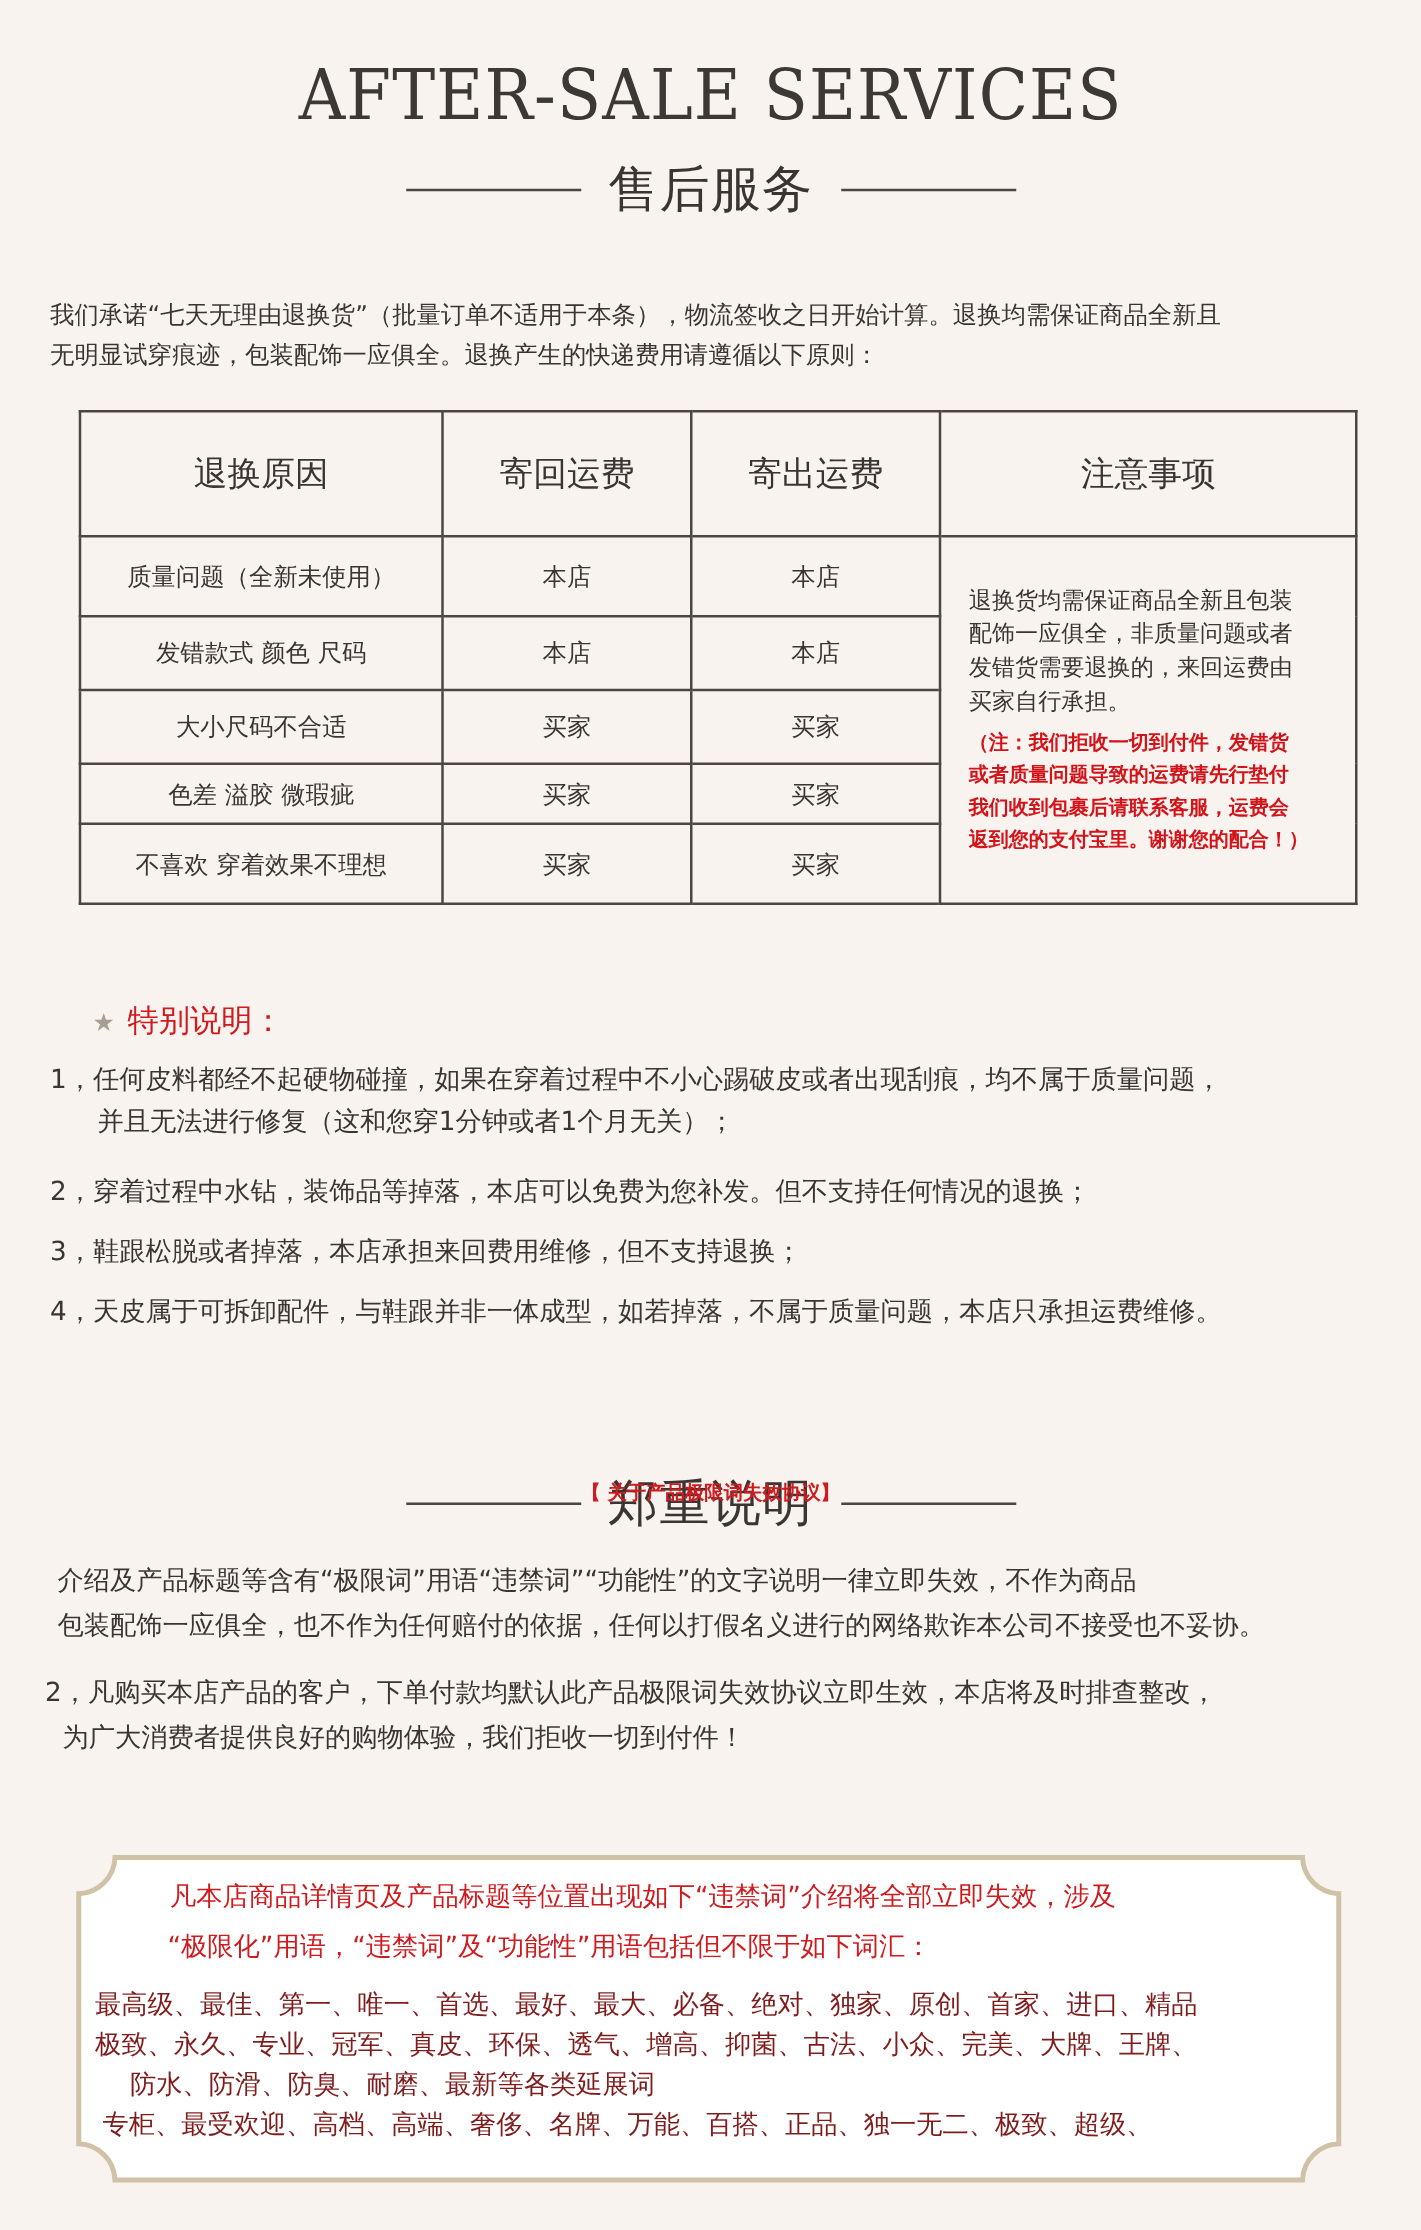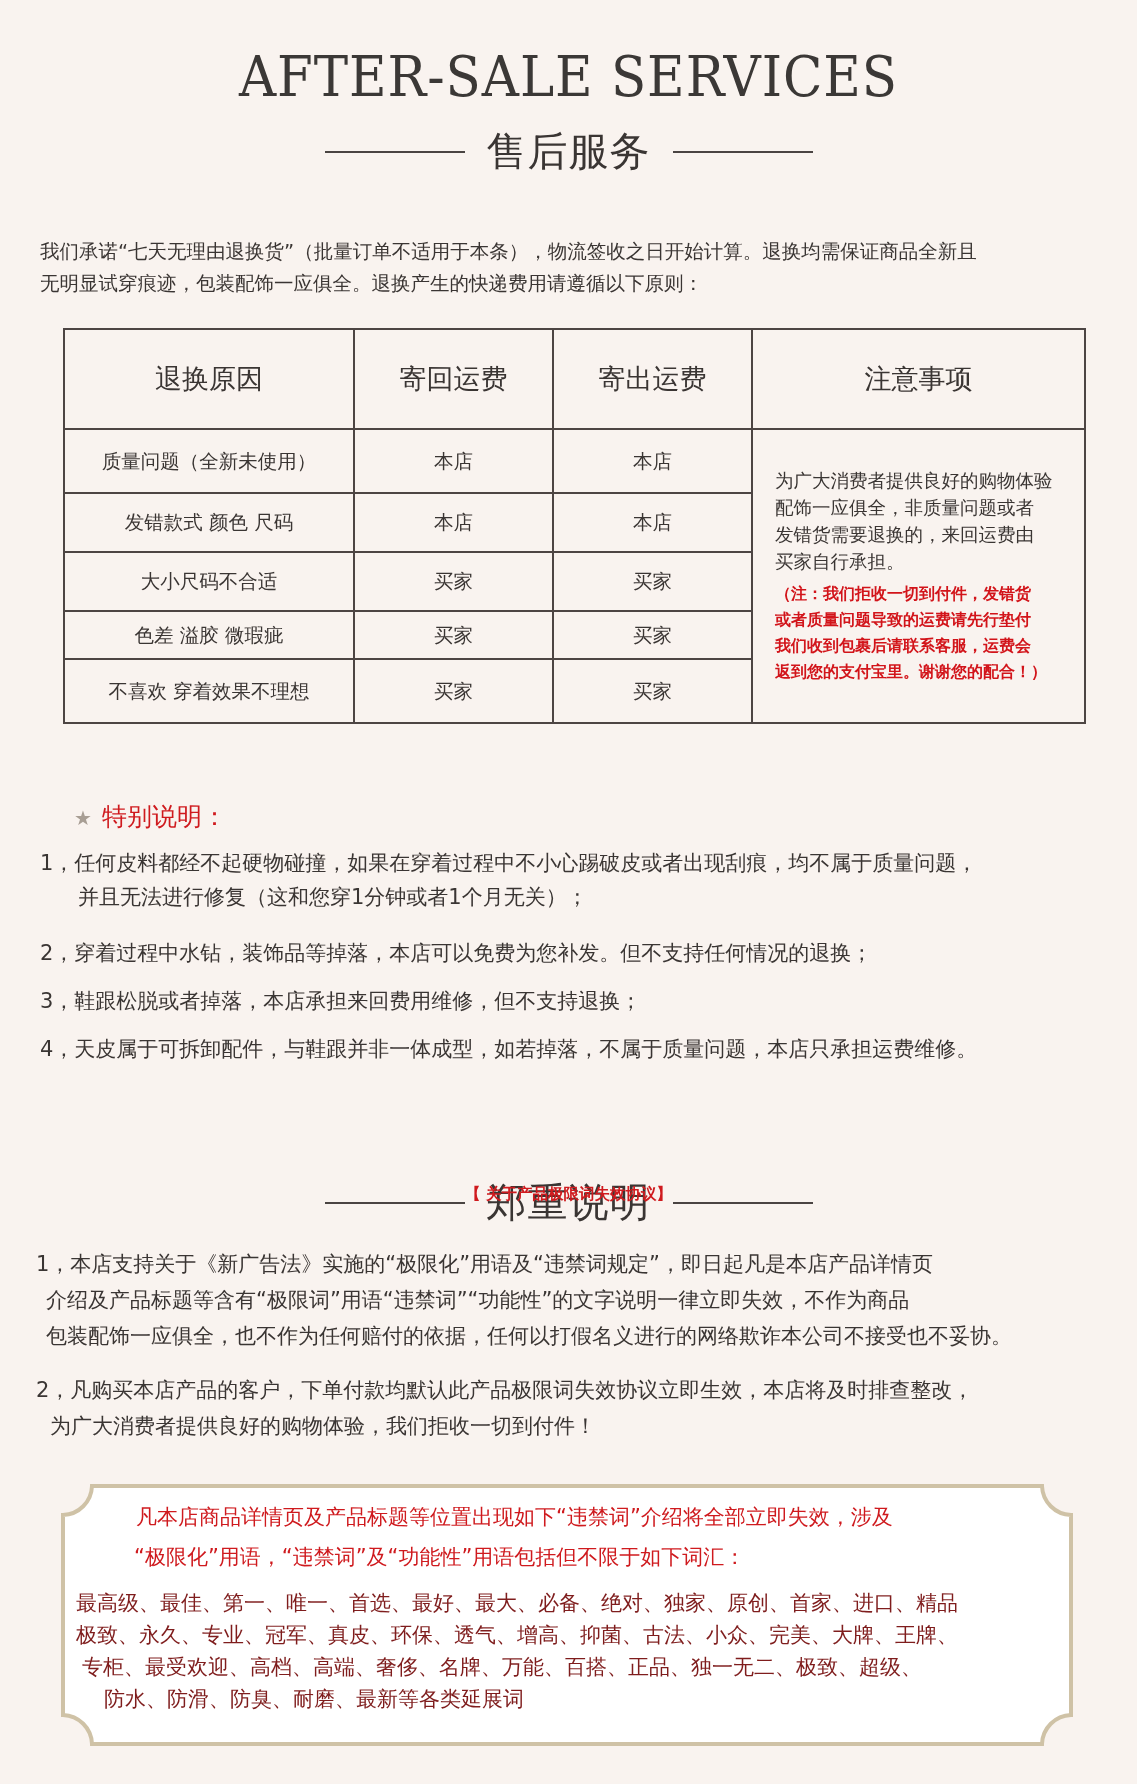--- a/index.html
+++ b/index.html
@@ -85,21 +85,21 @@
     <th>寄回运费</th>
     <th>寄出运费</th>
     <th>注意事项</th>
   </tr>
   <tr style="height:64px">
     <td>质量问题（全新未使用）</td>
     <td>本店</td>
     <td>本店</td>
     <td rowspan="5" class="note-cell">
       <div class="note-main">
-        <div>为广大消费者提供良好的购物体验</div>
+        <div>退换货均需保证商品全新且包装</div>
         <div>配饰一应俱全，非质量问题或者</div>
         <div>发错货需要退换的，来回运费由</div>
         <div>买家自行承担。</div>
       </div>
       <div class="note-red">
         <div>（注：我们拒收一切到付件，发错货</div>
         <div>或者质量问题导致的运费请先行垫付</div>
         <div>我们收到包裹后请联系客服，运费会</div>
         <div>返到您的支付宝里。谢谢您的配合！）</div>
       </div>
@@ -144,21 +144,20 @@
 
 <div class="abs section-head" style="top:1175px;">
   <div class="line" style="width:140px"></div>
   <div class="label">郑重说明</div>
   <div class="line" style="width:140px"></div>
 </div>
 <div class="abs legal-sub">【  关于产品极限词失效协议】</div>
 
 <div class="abs list" style="left:36px; top:1246px; width:1095px; line-height:36px;">
   <div>
-    <div>1，本店支持关于《新广告法》实施的“极限化”用语及“违禁词规定”，即日起凡是本店产品详情页</div>
     <div style="padding-left:10px">介绍及产品标题等含有“极限词”用语“违禁词”“功能性”的文字说明一律立即失效，不作为商品</div>
     <div style="padding-left:10px">包装配饰一应俱全，也不作为任何赔付的依据，任何以打假名义进行的网络欺诈本公司不接受也不妥协。</div>
   </div>
   <div style="margin-top:18px">
     <div>2，凡购买本店产品的客户，下单付款均默认此产品极限词失效协议立即生效，本店将及时排查整改，</div>
     <div style="padding-left:14px">为广大消费者提供良好的购物体验，我们拒收一切到付件！</div>
   </div>
 </div>
 
 <div class="abs frame">
@@ -166,17 +165,17 @@
     <path d="M32 3 H982 A30 30 0 0 0 1011 32 V232 A30 30 0 0 0 982 261 H32 A30 30 0 0 0 3 232 V32 A30 30 0 0 0 32 3 Z" fill="#ffffff" stroke="#cfc2a6" stroke-width="4"></path>
   </svg>
   <div class="frame-inner">
     <div class="abs red-lead" style="left:76px; top:14px;">
       <div>凡本店商品详情页及产品标题等位置出现如下“违禁词”介绍将全部立即失效，涉及</div>
       <div style="margin-left:-2px">“极限化”用语，“违禁词”及“功能性”用语包括但不限于如下词汇：</div>
     </div>
     <div class="abs words" style="left:16px; top:104px;">
       <div>最高级、最佳、第一、唯一、首选、最好、最大、必备、绝对、独家、原创、首家、进口、精品</div>
       <div>极致、永久、专业、冠军、真皮、环保、透气、增高、抑菌、古法、小众、完美、大牌、王牌、</div>
+      <div style="padding-left:28px">防水、防滑、防臭、耐磨、最新等各类延展词</div>
       <div style="padding-left:6px">专柜、最受欢迎、高档、高端、奢侈、名牌、万能、百搭、正品、独一无二、极致、超级、</div>
-      <div style="padding-left:28px">防水、防滑、防臭、耐磨、最新等各类延展词</div>
     </div>
   </div>
 </div>
 
 </body></html>

